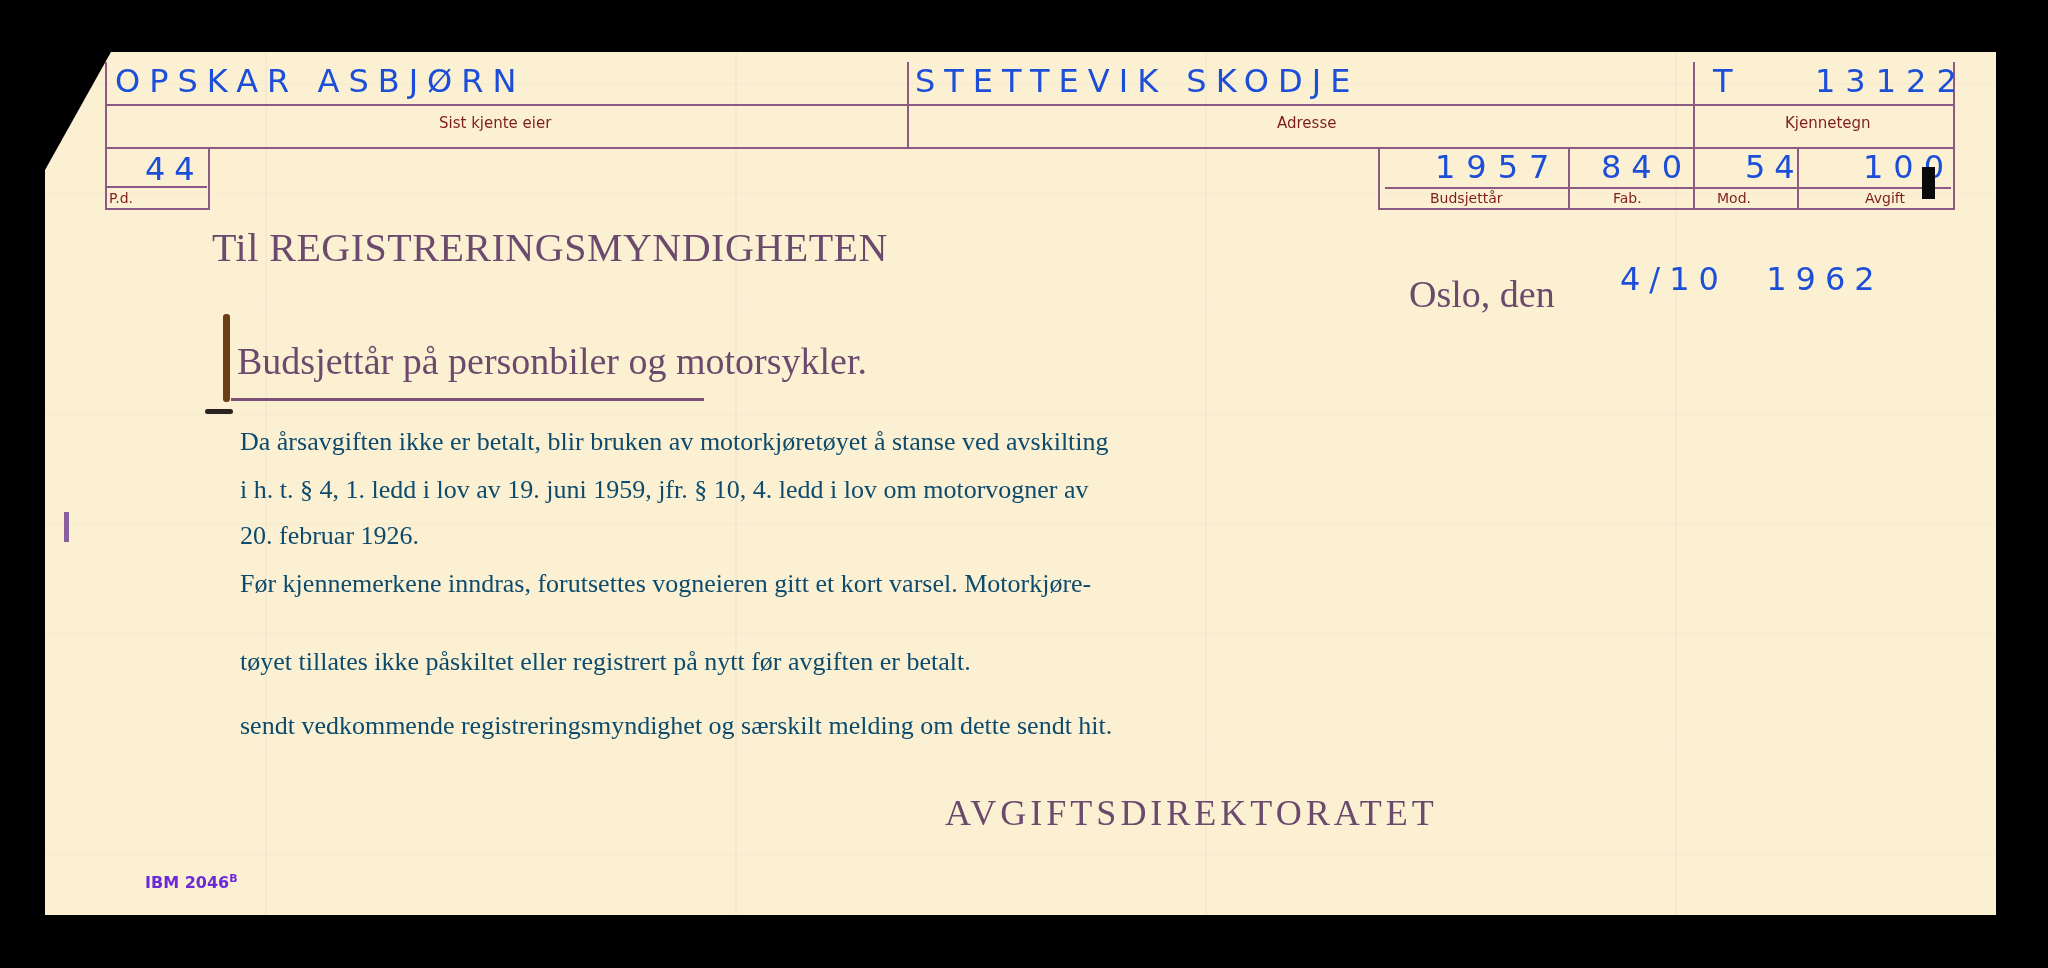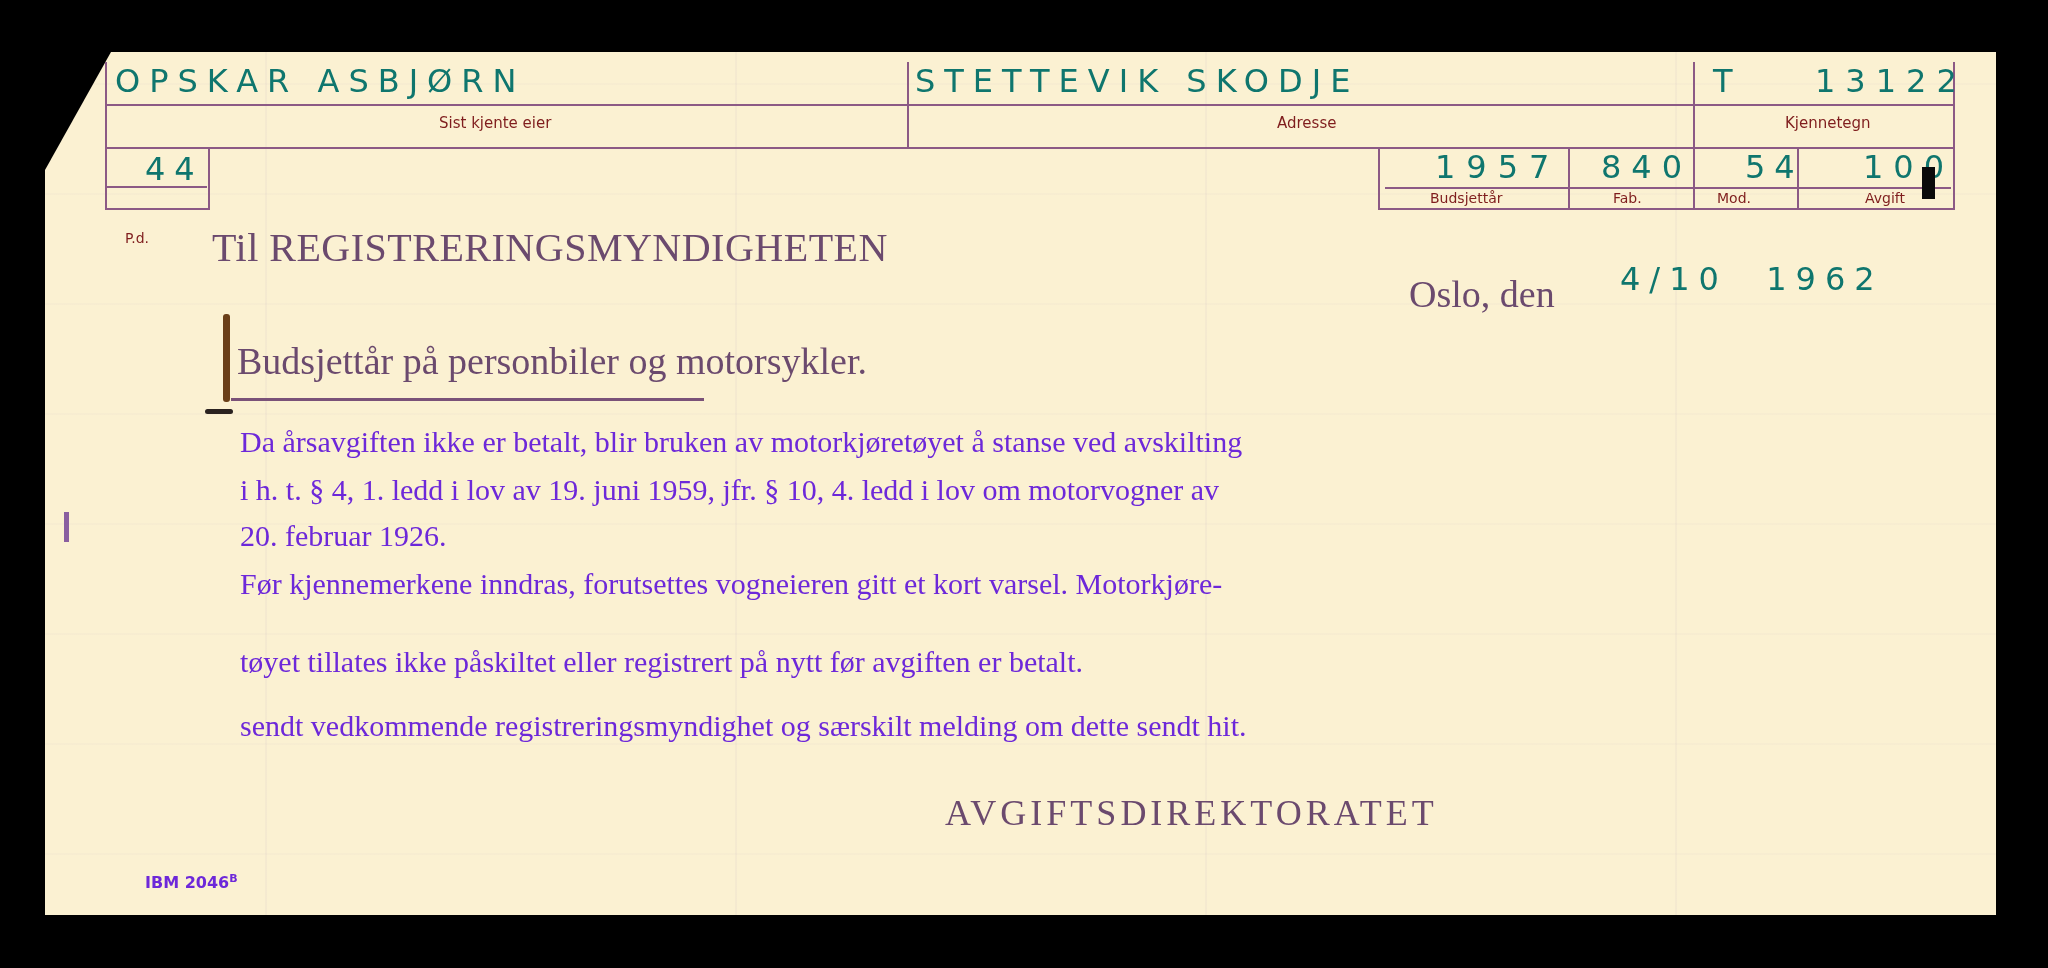--- a/index.html
+++ b/index.html
@@ -15,30 +15,30 @@
   }
   .ghost {
     position: absolute; inset: 0; pointer-events: none;
     background:
       repeating-linear-gradient(90deg, transparent 0 220px, rgba(190,170,190,0.10) 220px 222px, transparent 222px 470px),
       repeating-linear-gradient(0deg, transparent 0 60px, rgba(190,170,190,0.06) 60px 62px, transparent 62px 110px);
   }
   .line { position: absolute; background: #8c5a85; }
   .typed {
     position: absolute; font-family: "DejaVu Sans", "Liberation Sans", sans-serif;
-    color: #0f766e; letter-spacing: 9px; font-size: 32px; white-space: nowrap;
+    color: #1d4ed8; letter-spacing: 9px; font-size: 32px; white-space: nowrap;
   }
   .label {
     position: absolute; font-family: "DejaVu Sans", "Liberation Sans", sans-serif;
     color: #7f1d1d; font-size: 15px; white-space: nowrap;
   }
   .serif { position: absolute; color: #6b4a6e; white-space: nowrap; }
   .heading { font-size: 40px; letter-spacing: 0.5px; }
   .subheading { font-size: 38px; font-weight: normal; }
-  .body-text { font-size: 30px; line-height: 36.5px; color: #6d28d9; }
+  .body-text { font-size: 26px; line-height: 36.5px; color: #0c4a6e; }
   .signature { font-size: 36px; letter-spacing: 4px; }
   .form-id { font-family: "DejaVu Sans", sans-serif; font-weight: bold; font-size: 16px; color: #6d28d9; }
   .black-mark { position: absolute; background: #0a0a0a; }
   .stain { position: absolute; background: #6a3f18; border-radius: 3px; }
 </style>
 </head>
 <body>
 
 <div class="card">
   <div class="ghost"></div>
@@ -62,21 +62,21 @@
 
   <div class="typed" style="left:70px; top:10px;">OPSKAR ASBJØRN</div>
   <div class="label" style="left:394px; top:62px;">Sist kjente eier</div>
   <div class="typed" style="left:870px; top:10px;">STETTEVIK SKODJE</div>
   <div class="label" style="left:1232px; top:62px;">Adresse</div>
   <div class="typed" style="left:1668px; top:10px;">T</div>
   <div class="typed" style="left:1770px; top:10px; letter-spacing:10px;">13122</div>
   <div class="label" style="left:1740px; top:62px;">Kjennetegn</div>
 
   <div class="typed" style="left:100px; top:98px;">44</div>
-  <div class="label" style="left:80px; top:138px; font-size:14px;margin-top:40px;">P.d.</div>
+  <div class="label" style="left:64px; top:138px; font-size:14px;">P.d.</div>
 
   <div class="typed" style="left:1390px; top:96px; letter-spacing:11px;">1957</div>
   <div class="label" style="left:1385px; top:138px; font-size:14px;">Budsjettår</div>
   <div class="typed" style="left:1556px; top:96px; letter-spacing:10px;">840</div>
   <div class="label" style="left:1568px; top:138px; font-size:14px;">Fab.</div>
   <div class="typed" style="left:1700px; top:96px;">54</div>
   <div class="label" style="left:1672px; top:138px; font-size:14px;">Mod.</div>
   <div class="typed" style="left:1818px; top:96px; letter-spacing:10px;">100</div>
   <div class="label" style="left:1820px; top:138px; font-size:14px;">Avgift</div>
   <div class="black-mark" style="left:1877px; top:115px; width:13px; height:32px;"></div>

